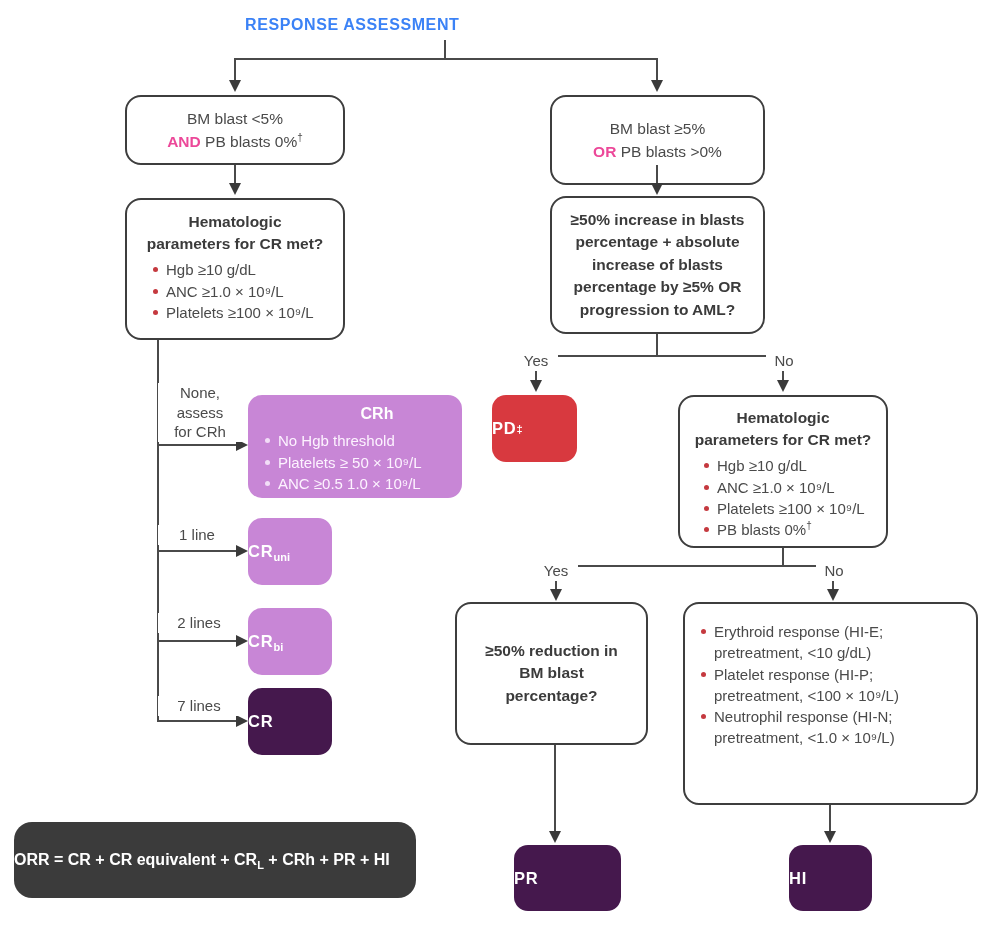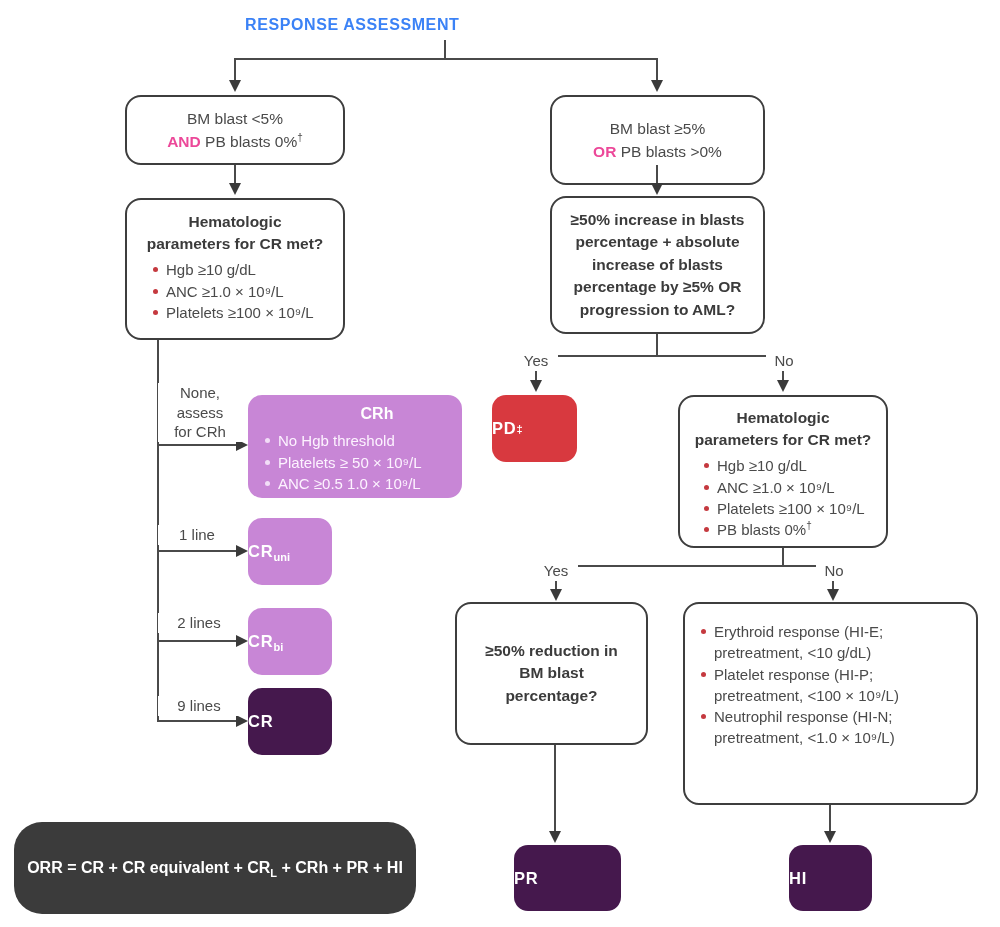--- a/index.html
+++ b/index.html
@@ -32,22 +32,22 @@
   .chip .sub{font-size:11px;letter-spacing:0;position:relative;top:5px;}
   .orchid{background:#c886d6;}
   .purple{background:#45184d;}
   .redbg{background:#d8393f;}
   .crhbox{position:absolute;background:#c886d6;border-radius:14px;box-sizing:border-box;
           color:#fff;display:flex;flex-direction:column;align-items:center;}
   .crhbox .btitle{color:#fff;font-size:16px;margin-left:44px;}
   .crhbox .bullet-row{color:#fdf3ff;}
   .crhbox .dot{background:#f2ddf7;}
   .lbl{position:absolute;font-size:15px;color:#4a4a4a;background:#fff;text-align:center;line-height:1.3;}
-  .orr{position:absolute;left:14px;top:822px;width:402px;height:92px;background:#3b3b3b;border-radius:28px;
-       display:flex;align-items:center;justify-content:center;color:#fff;font-weight:bold;font-size:16px;}
+  .orr{position:absolute;left:14px;top:822px;width:402px;height:76px;background:#3b3b3b;border-radius:18px;
+       display:flex;align-items:center;justify-content:flex-start;color:#fff;font-weight:bold;font-size:16px;}
   .orr .sub{font-size:11px;position:relative;top:4px;}
 </style>
 </head>
 <body>
 
 <div class="canvas">
 
   <div class="title">RESPONSE ASSESSMENT</div>
 
   <div class="vline" style="left:444px;top:40px;height:18px"></div>
@@ -107,21 +107,21 @@
   <div class="hline" style="left:157px;top:720px;width:80px"></div>
   <div class="ah-right" style="left:236px;top:715px"></div>
 
   <div class="lbl" style="left:158px;top:383px;width:84px">
     <span>None,</span><br>
     <span>assess</span><br>
     <span>for CRh</span>
   </div>
   <div class="lbl" style="left:158px;top:525px;width:78px">1 line</div>
   <div class="lbl" style="left:158px;top:613px;width:82px">2 lines</div>
-  <div class="lbl" style="left:158px;top:696px;width:82px">9 lines</div>
+  <div class="lbl" style="left:158px;top:696px;width:82px">7 lines</div>
 
   <div class="crhbox" style="left:248px;top:395px;width:214px;height:103px;padding:8px 14px">
     <div class="btitle">CRh</div>
     <div class="bullets" style="padding-left:3px">
       <div class="bullet-row">
           <span class="dot"></span>
           <span>No Hgb threshold</span>
         </div>
       <div class="bullet-row">
           <span class="dot"></span>

